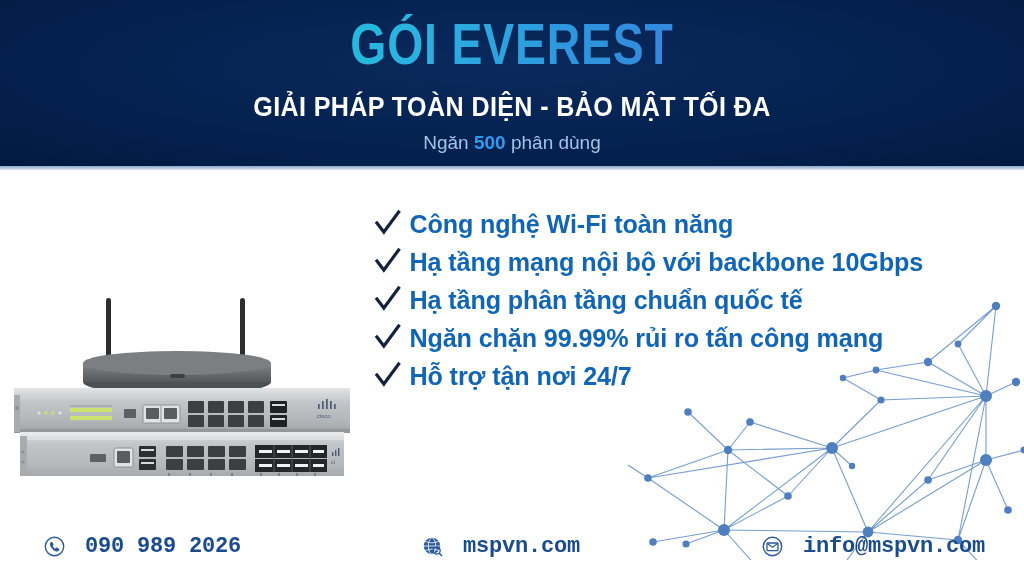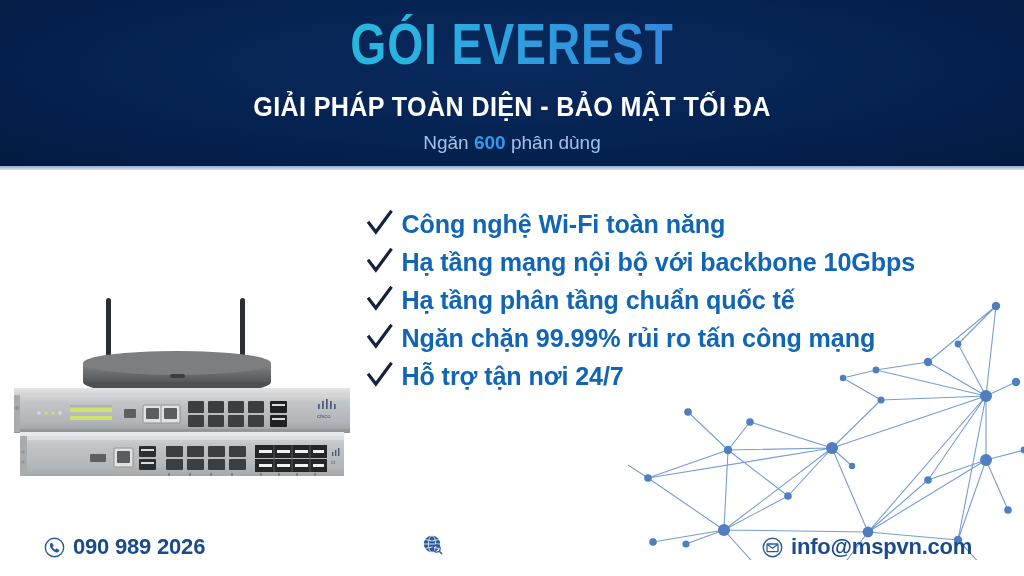--- a/index.html
+++ b/index.html
@@ -83,21 +83,21 @@
 
   
   .mesh {
     position:absolute; left:628px; top:300px;
     width:396px; height:276px;
     pointer-events:none;
   }
 
   
   .features {
-    position:absolute; left:366px; top:206px;
+    position:absolute; left:374px; top:206px;
     width:610px;
   }
   .feat {
     position:relative;
     display:block;
     font-size:25.5px;
     line-height:37px;
     font-weight:bold;
     color:#1165b5;
     letter-spacing:-0.1px;
@@ -111,42 +111,43 @@
     width:28px; height:30px;
     color:#13233f;
   }
   .feat .tick svg { display:block; }
 
   
   .contact {
     position:absolute;
     display:flex;
     align-items:center;
-    gap:8px;
+    gap:20px;
     font-size:22px;
     font-weight:bold;
     color:#1a4b8c;
     letter-spacing:-0.2px;
     white-space:nowrap;
+    font-family:Liberation Mono, monospace;
   }
   .contact .c-icon { display:flex; align-items:center; }
   .contact .c-icon svg { display:block; }
   #contact-phone { left:44px; top:534px; }
   #contact-web   { left:422px; top:534px; }
   #contact-mail  { left:762px; top:534px; }
 </style>
 </head>
 <body>
 
 <div id="poster">
 
   <div class="header">
     <div class="title">GÓI EVEREST</div>
     <div class="subtitle">GIẢI PHÁP TOÀN DIỆN - BẢO MẬT TỐI ĐA</div>
-    <div class="tagline"><span>Ngăn </span><b>600</b><span> phân dùng</span></div>
+    <div class="tagline"><span>Ngăn </span><b>500</b><span> phân dùng</span></div>
   </div>
   <div class="header-rule"></div>
 
   <div class="body-area"></div>
 
   <div class="mesh">
     <svg width="396" height="276" viewBox="0 0 396 276" xmlns="http://www.w3.org/2000/svg">
       <g stroke="#6f98cf" stroke-width="1.1" fill="none" opacity="0.95">
         <path d="M368 6 L300 62 M368 6 L358 96 M368 6 L330 44 M300 62 L358 96 M300 62 L248 70
                  M330 44 L358 96 M248 70 L215 78 M248 70 L358 96 M215 78 L253 100 M253 100 L358 96
@@ -413,20 +414,21 @@
         <g stroke="#e9eef6" stroke-width="0.9" fill="none">
           <ellipse cx="10" cy="10" rx="3.6" ry="8.2"></ellipse>
           <line x1="1.8" y1="10" x2="18.2" y2="10"></line>
           <path d="M3.2 5.6 Q10 8.2 16.8 5.6"></path>
           <path d="M3.2 14.4 Q10 11.8 16.8 14.4"></path>
         </g>
         <circle cx="14.6" cy="14.6" r="3.6" fill="none" stroke="#2b5a9b" stroke-width="1.3"></circle>
         <line x1="17.2" y1="17.2" x2="20" y2="20" stroke="#2b5a9b" stroke-width="1.6"></line>
       </svg>
     </span>
+    <span>mspvn.com</span>
   </div>
 
   <div class="contact" id="contact-mail">
     <span class="c-icon">
       <svg width="21" height="21" viewBox="0 0 21 21">
         <circle cx="10.5" cy="10.5" r="9.2" fill="none" stroke="#2b5a9b" stroke-width="1.4"></circle>
         <rect x="5" y="7" width="11" height="7.6" rx="0.6" fill="none" stroke="#2b5a9b" stroke-width="1.3"></rect>
         <path d="M5.3 7.4 L10.5 11.3 L15.7 7.4" fill="none" stroke="#2b5a9b" stroke-width="1.2"></path>
       </svg>
     </span>

